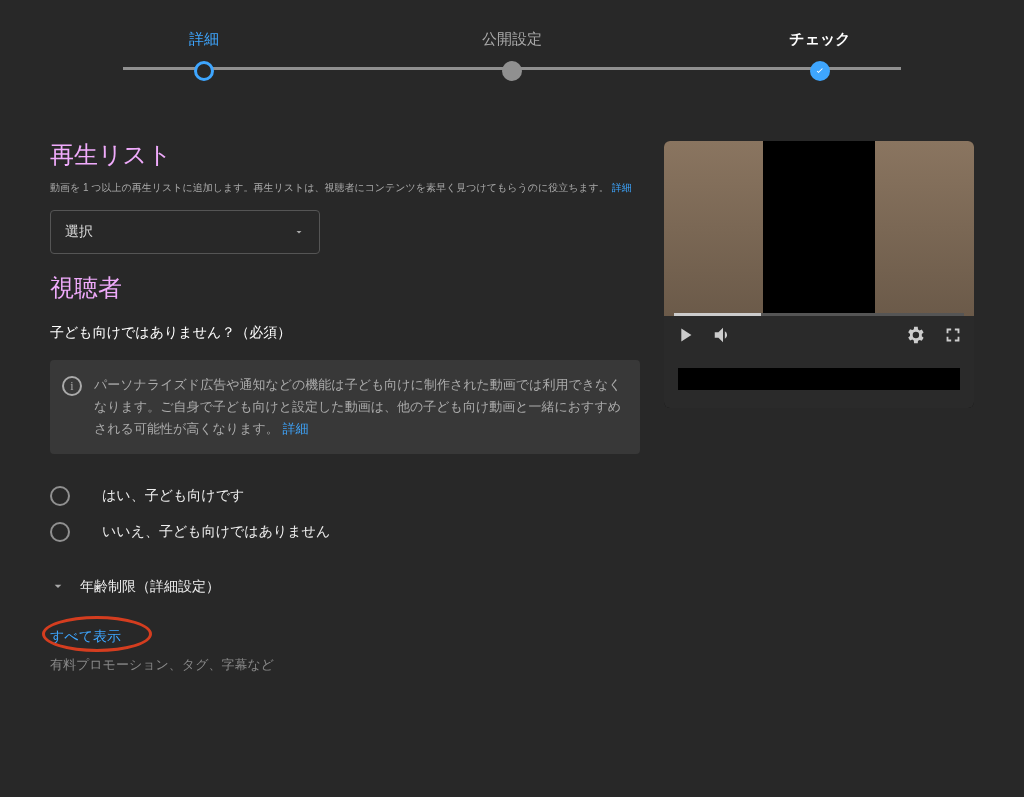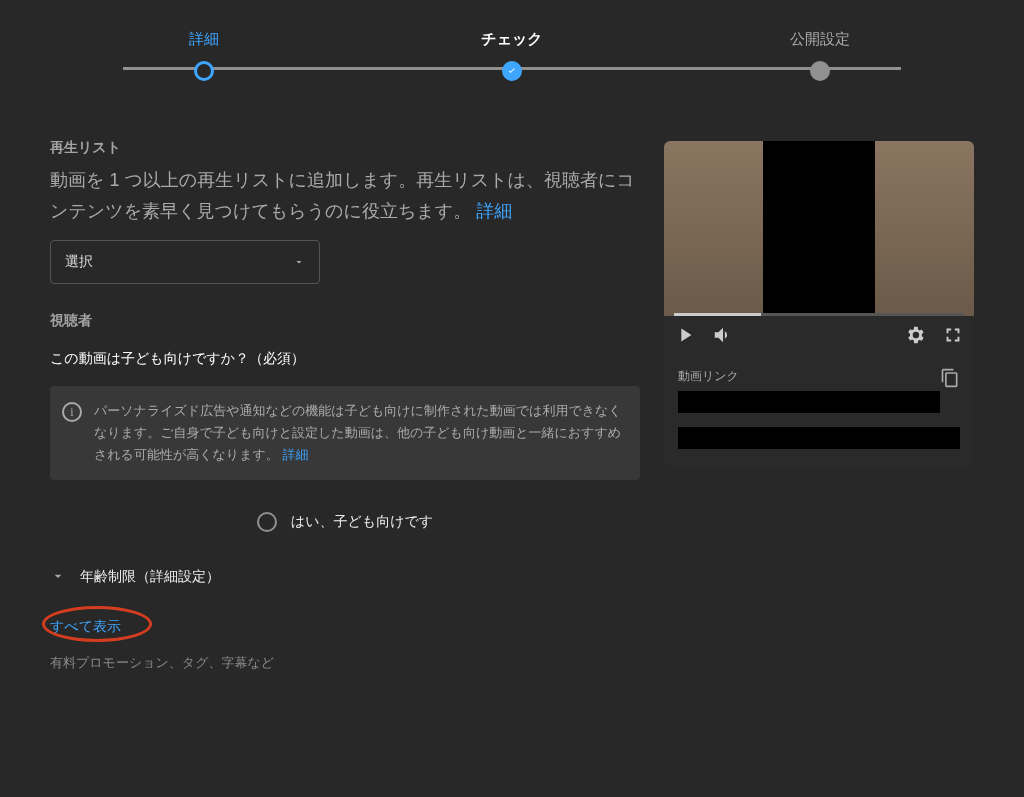--- a/index.html
+++ b/index.html
@@ -64,29 +64,29 @@
 
     .content {
       display: flex;
       padding: 0 50px;
       gap: 24px;
     }
     .main { flex: 1; }
     .side { width: 310px; flex-shrink: 0; margin-top: 30px; }
 
     .section-title {
-      color: #a3a3a3;
-      font-size: 14px;
-      font-weight: 700;
+      color: #f0abfc;
+      font-size: 24px;
+      font-weight: 400;
       margin-top: 28px;
       margin-bottom: 8px;
     }
     .section-desc {
       color: #aaa;
-      font-size: 18px;
+      font-size: 10px;
       line-height: 1.7;
     }
     .link { color: #3ea6ff; cursor: pointer; }
 
     .select {
       margin-top: 14px;
       border: 1px solid #555;
       border-radius: 4px;
       padding: 12px 14px;
       width: 270px;
@@ -125,24 +125,23 @@
       display: flex; align-items: center; justify-content: center;
       font-size: 12px;
       font-style: normal;
       font-family: serif;
     }
 
     .radio-group { margin-top: 24px; }
     .radio-row {
       display: flex;
       align-items: center;
-      gap: 14px;
+      gap: 32px;
       padding: 8px 0;
       cursor: pointer;
-      justify-content: center;
     }
     .radio-circle {
       width: 20px; height: 20px;
       border: 2px solid #909090;
       border-radius: 50%;
     }
     .radio-label { color: #eee; font-size: 14px; }
 
     .expand-row {
       margin-top: 28px;
@@ -154,21 +153,21 @@
     .expand-label { color: #eee; font-size: 14px; }
 
     .showall {
       margin-top: 32px;
       color: #3ea6ff;
       font-size: 14px;
       cursor: pointer;
       display: inline-block;
     }
     .showall-note {
-      margin-top: 18px;
+      margin-top: 10px;
       color: #888;
       font-size: 13px;
     }
     .red-circle {
       position: absolute;
       border: 3px solid #d43d1f;
       border-radius: 50%;
       width: 110px; height: 36px;
       margin-top: -30px;
       margin-left: -8px;
@@ -233,62 +232,66 @@
 
 <div class="stepper">
   <div class="step-line seg1"></div>
   <div class="step-line seg2"></div>
   <div class="step-line seg3"></div>
 
   <div class="step done">
     <div class="step-label">詳細</div>
     <div class="step-dot"></div>
   </div>
+  <div class="step">
+    <div class="step-label">公開設定</div>
+    <div class="step-dot"></div>
+  </div>
   <div class="step active">
     <div class="step-label">チェック</div>
     <div class="step-dot">
       <svg viewBox="0 0 24 24">
           <path d="M9 16.2l-3.5-3.5 1.4-1.4L9 13.4l7.1-7.1 1.4 1.4z"></path>
         </svg>
     </div>
   </div>
-  <div class="step">
-    <div class="step-label">公開設定</div>
-    <div class="step-dot"></div>
-  </div>
 </div>
 
 <div class="content">
   <div class="main">
 
     <div class="section-title">再生リスト</div>
     <div class="section-desc">
       <span>動画を 1 つ以上の再生リストに追加します。再生リストは、視聴者にコンテンツを素早く見つけてもらうのに役立ちます。</span>
       <span class="link">詳細</span>
     </div>
     <div class="select">
       <span>選択</span>
       <svg width="12" height="12" viewBox="0 0 24 24" fill="#aaa">
           <path d="M7 10l5 5 5-5z"></path>
         </svg>
     </div>
 
-    <div class="section-title" style="margin-top:28px">視聴者</div>
-    <div class="subheading">この動画は子ども向けですか？（必須）</div>
+    <div class="section-title" style="margin-top:18px">視聴者</div>
+    <div class="subheading">子ども向けではありません？（必須）</div>
 
     <div class="info-box">
       <span class="info-icon">i</span>
       <span>パーソナライズド広告や通知などの機能は子ども向けに制作された動画では利用できなくなります。ご自身で子ども向けと設定した動画は、他の子ども向け動画と一緒におすすめされる可能性が高くなります。</span>
       <span class="link">詳細</span>
     </div>
 
     <div class="radio-group">
       <div class="radio-row">
         <div class="radio-circle"></div>
         <div class="radio-label">はい、子ども向けです</div>
+      </div>
+      <div class="radio-row">
+        <div class="radio-circle"></div>
+        <div class="radio-label">いいえ、子ども向けではありません</div>
       </div>
     </div>
 
     <div class="expand-row">
       <svg width="16" height="16" viewBox="0 0 24 24" fill="#aaa">
           <path d="M7 10l5 5 5-5z"></path>
         </svg>
       <div class="expand-label">年齢制限（詳細設定）</div>
     </div>
 
@@ -317,26 +320,17 @@
           </svg>
         <div class="spacer"></div>
         <svg viewBox="0 0 24 24">
             <path d="M19.4 13a7.5 7.5 0 0 0 0-2l2-1.6-2-3.4-2.4 1a7.3 7.3 0 0 0-1.7-1L15 3h-4l-.3 2.6a7.3 7.3 0 0 0-1.7 1l-2.4-1-2 3.4L6.6 11a7.5 7.5 0 0 0 0 2l-2 1.6 2 3.4 2.4-1a7.3 7.3 0 0 0 1.7 1L11 21h4l.3-2.6a7.3 7.3 0 0 0 1.7-1l2.4 1 2-3.4-2-1.6zM13 15.5A3.5 3.5 0 1 1 16.5 12 3.5 3.5 0 0 1 13 15.5z"></path>
           </svg>
         <svg viewBox="0 0 24 24">
             <path d="M7 14H5v5h5v-2H7v-3zm-2-4h2V7h3V5H5v5zm12 7h-3v2h5v-5h-2v3zM14 5v2h3v3h2V5h-5z"></path>
           </svg>
       </div>
       <div class="meta">
-        <div class="meta-row">
-          <div style="flex:1">
-            <div class="meta-label">動画リンク</div>
-            <div class="meta-value"></div>
-          </div>
-          <svg class="copy-icon" viewBox="0 0 24 24">
-              <path d="M16 1H4a2 2 0 0 0-2 2v14h2V3h12V1zm3 4H8a2 2 0 0 0-2 2v14a2 2 0 0 0 2 2h11a2 2 0 0 0 2-2V7a2 2 0 0 0-2-2zm0 16H8V7h11v14z"></path>
-            </svg>
-        </div>
         <div class="meta-value" style="margin-bottom:0"></div>
       </div>
     </div>
   </div>
 </div>
 
 </body></html>

